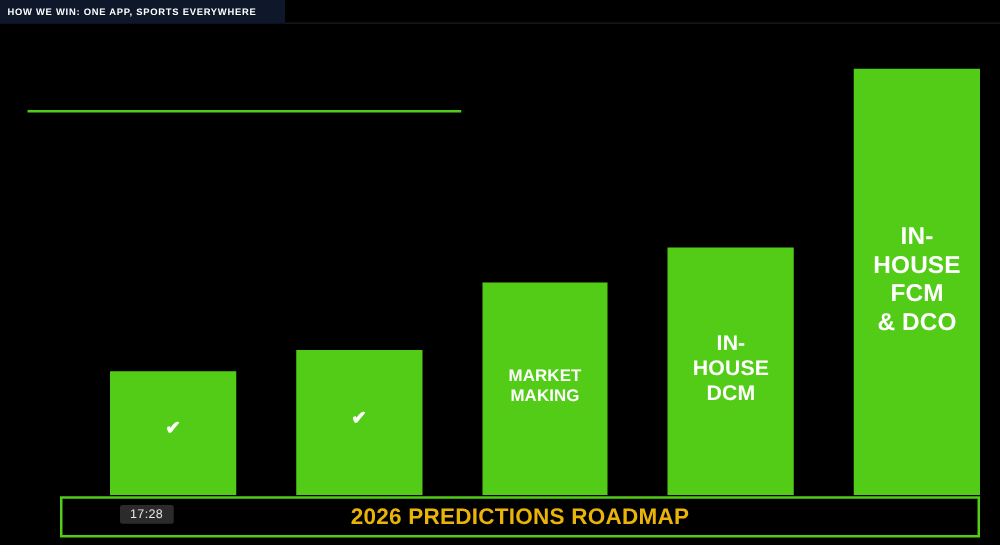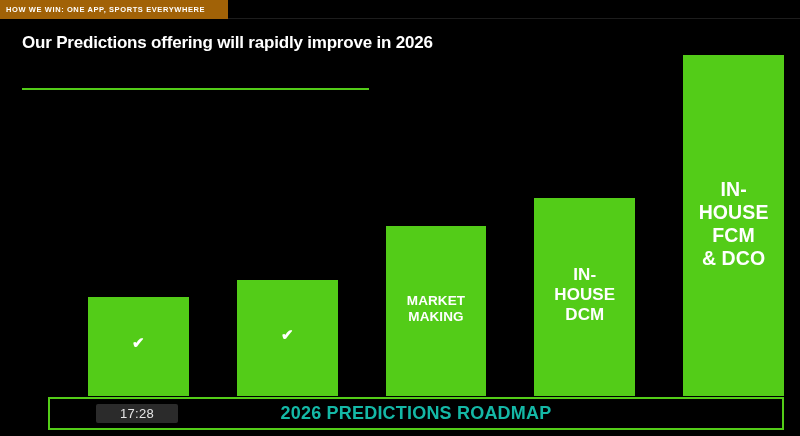--- a/index.html
+++ b/index.html
@@ -13,21 +13,21 @@
     position: relative;
     width: 800px; height: 436px;
     background: #000;
   }
 
   
   .eyebrow {
     position: absolute;
     left: 0; top: 0;
     width: 228px; height: 19px;
-    background: #a16207;
+    background: #0f172a;
     display: flex; align-items: center;
   }
   .eyebrow-text {
     color: #ffffff;
     font-size: 7.5px;
     font-weight: bold;
     letter-spacing: 0.6px;
     padding-left: 6px;
     white-space: nowrap;
   }
@@ -108,50 +108,49 @@
   
   .footer {
     position: absolute;
     left: 48px; top: 397px;
     width: 736px; height: 33px;
     border: 2px solid #53cc18;
     background: #000;
     display: flex; align-items: center; justify-content: center;
   }
   .footer-text {
-    color: #14b8a6;
+    color: #eab308;
     font-size: 18px;
     font-weight: bold;
     letter-spacing: 0.2px;
     text-transform: uppercase;
   }
 
   
   .timestamp {
     position: absolute;
     left: 96px; top: 404px;
-    padding: 2px 24px;
+    padding: 2px 8px;
     background: rgba(60,60,60,0.72);
     color: #e6e6e6;
-    font-size: 13px;
+    font-size: 10px;
     border-radius: 2px;
     letter-spacing: 0.3px;
   }
 </style>
 </head>
 <body>
 
 <div id="slide">
 
   <div class="eyebrow">
     <div class="eyebrow-text">HOW WE WIN: ONE APP, SPORTS EVERYWHERE</div>
   </div>
   <div class="eyebrow-rule"></div>
 
-  <div class="headline">Our Predictions offering will rapidly improve in 2026</div>
   <div class="headline-underline"></div>
 
   <div id="chart">
     <div class="bars">
 
       <div class="bar small" style="height:29%">
         <div class="check">✔</div>
       </div>
 
       <div class="bar small" style="height:34%">

